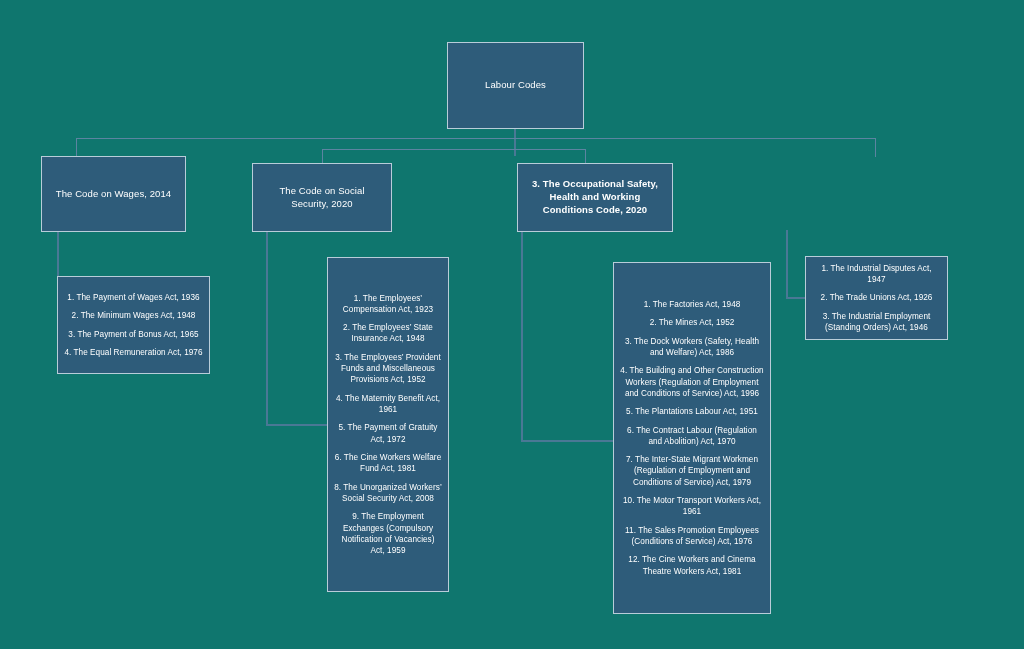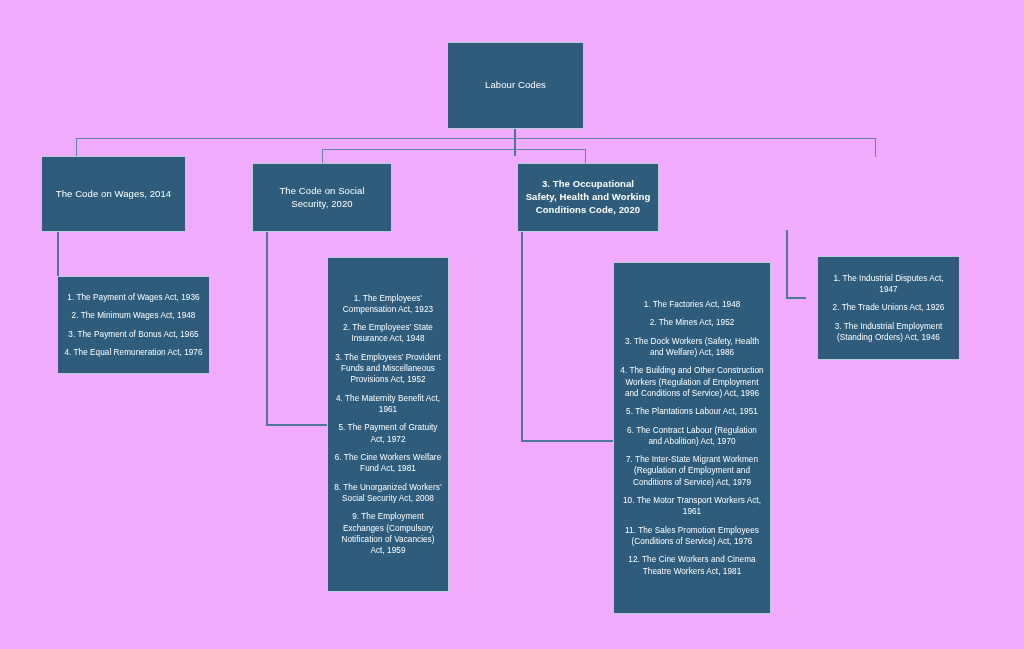--- a/index.html
+++ b/index.html
@@ -5,21 +5,21 @@
 <style>
   html, body {
     margin: 0;
     padding: 0;
     background: #ffffff;
   }
   #canvas {
     position: relative;
     width: 1024px;
     height: 649px;
-    background: #f0abfc;
+    background: #0f766e;
     overflow: hidden;
     font-family: "Liberation Sans", sans-serif;
   }
   .node {
     position: absolute;
     background: #2e5c7a;
     border: 1px solid #b9cdd9;
     box-sizing: border-box;
     color: #ffffff;
     display: flex;
@@ -113,21 +113,21 @@
   </div>
 
   <div class="node code" style="left:41px; top:156px; width:145px; height:76px;">
     <span class="node-label">The Code on Wages, 2014</span>
   </div>
 
   <div class="node code" style="left:252px; top:163px; width:140px; height:69px;">
     <span class="node-label">The Code on Social Security, 2020</span>
   </div>
 
-  <div class="node code bold" style="left:517px; top:163px; width:142px; height:69px;">
+  <div class="node code bold" style="left:517px; top:163px; width:156px; height:69px;">
     <span class="node-label">3. The Occupational Safety, Health and Working Conditions Code, 2020</span>
   </div>
 
 
   <div class="list" style="left:57px; top:276px; width:153px; height:98px;">
     <ol>
       <li>1. The Payment of Wages Act, 1936</li>
       <li>2. The Minimum Wages Act, 1948</li>
       <li>3. The Payment of Bonus Act, 1965</li>
       <li>4. The Equal Remuneration Act, 1976</li>
@@ -155,21 +155,21 @@
       <li>4. The Building and Other Construction Workers (Regulation of Employment and Conditions of Service) Act, 1996</li>
       <li>5. The Plantations Labour Act, 1951</li>
       <li>6. The Contract Labour (Regulation and Abolition) Act, 1970</li>
       <li>7. The Inter-State Migrant Workmen (Regulation of Employment and Conditions of Service) Act, 1979</li>
       <li>10. The Motor Transport Workers Act, 1961</li>
       <li>11. The Sales Promotion Employees (Conditions of Service) Act, 1976</li>
       <li>12. The Cine Workers and Cinema Theatre Workers Act, 1981</li>
     </ol>
   </div>
 
-  <div class="list" style="left:805px; top:256px; width:143px; height:104px;margin-left:12px;">
+  <div class="list" style="left:805px; top:256px; width:143px; height:84px;">
     <ol>
       <li>1. The Industrial Disputes Act, 1947</li>
       <li>2. The Trade Unions Act, 1926</li>
       <li>3. The Industrial Employment (Standing Orders) Act, 1946</li>
     </ol>
   </div>
 
 </div>
 
 </body></html>

